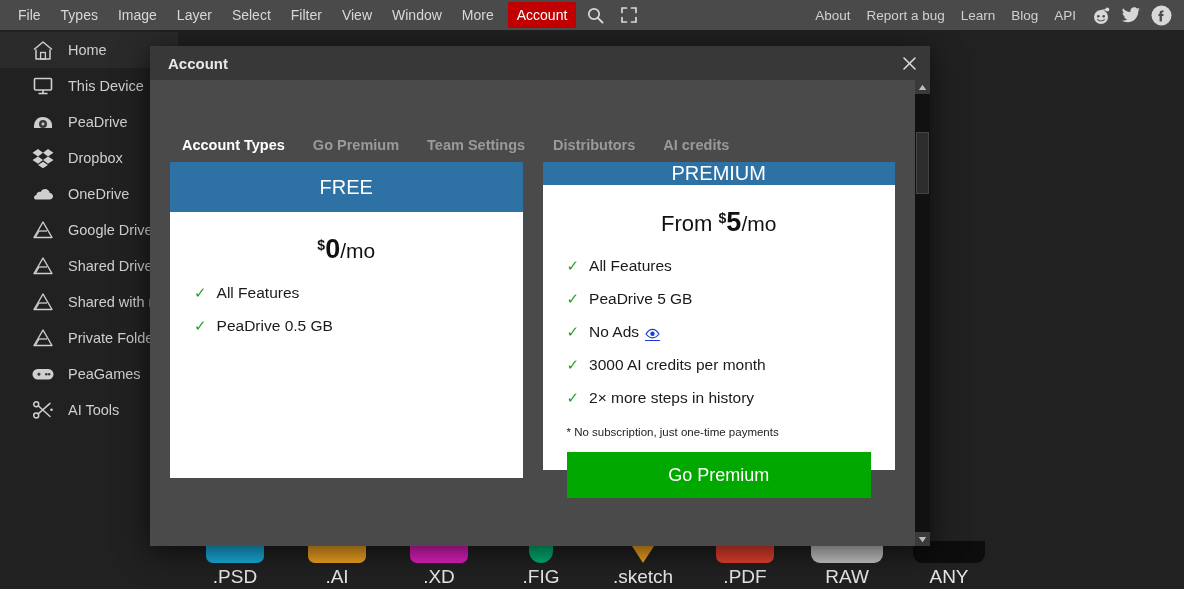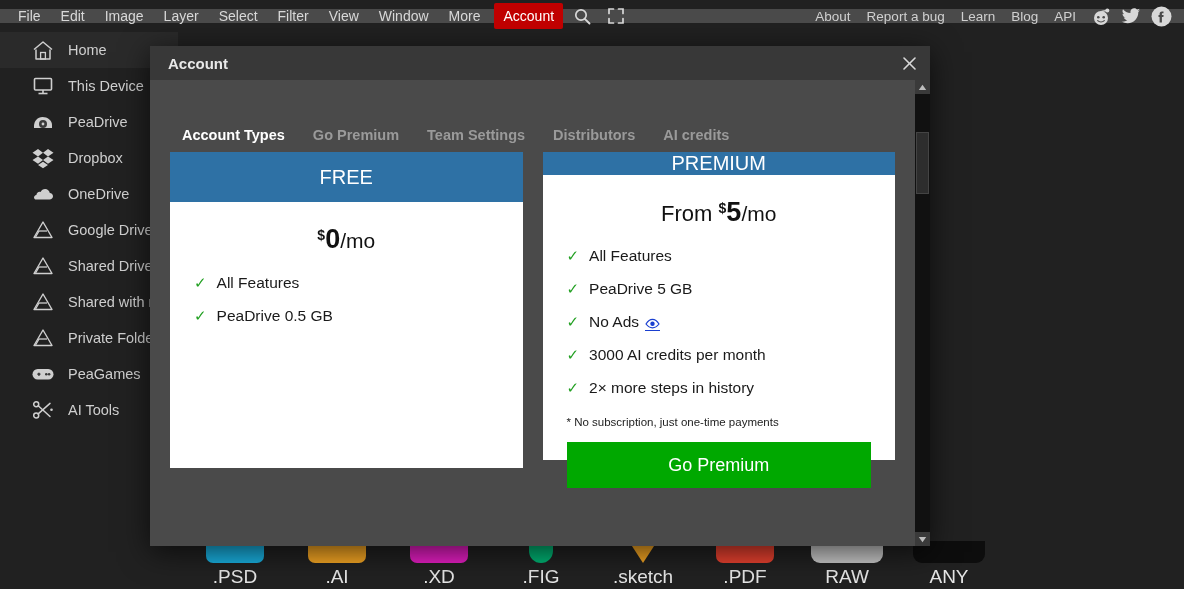--- a/index.html
+++ b/index.html
@@ -16,23 +16,23 @@
     position: relative;
     width: 1184px;
     height: 589px;
     background: #212121;
     overflow: hidden;
   }
 
   
   .menubar {
     position: absolute;
-    top: 9px; left: 0;
+    top: 0; left: 0;
     width: 1184px;
-    height: 14px;
+    height: 30px;
     background: #4a4a4a;
     display: flex;
     align-items: center;
     z-index: 30;
   }
   .menu-left { display: flex; align-items: center; padding-left: 8px; }
   .menu-right { display: flex; align-items: center; margin-left: auto; padding-right: 10px; }
 
   .menu-item {
     color: #d8d8d8;
@@ -191,21 +191,21 @@
     cursor: default;
   }
 
   .modal-body {
     flex: 1 1 auto;
     display: flex;
     min-height: 0;
   }
   .modal-content {
     flex: 1 1 auto;
-    padding: 8px 0 0 0;
+    padding: 18px 0 0 0;
     overflow: hidden;
     position: relative;
   }
 
   
   .scrollbar {
     flex: 0 0 15px;
     width: 15px;
     background: #3a3a3a;
     display: flex;
@@ -335,21 +335,21 @@
   .card.free .card-body { justify-content: flex-start; }
 </style>
 </head>
 <body>
 
 <div id="app">
 
   <div class="menubar">
     <div class="menu-left">
       <div class="menu-item">File</div>
-      <div class="menu-item">Edit</div>
+      <div class="menu-item">Types</div>
       <div class="menu-item">Image</div>
       <div class="menu-item">Layer</div>
       <div class="menu-item">Select</div>
       <div class="menu-item">Filter</div>
       <div class="menu-item">View</div>
       <div class="menu-item">Window</div>
       <div class="menu-item">More</div>
       <div class="menu-item account-btn">Account</div>
       <div class="menu-icon">
         <svg width="17" height="17" viewBox="0 0 17 17">

